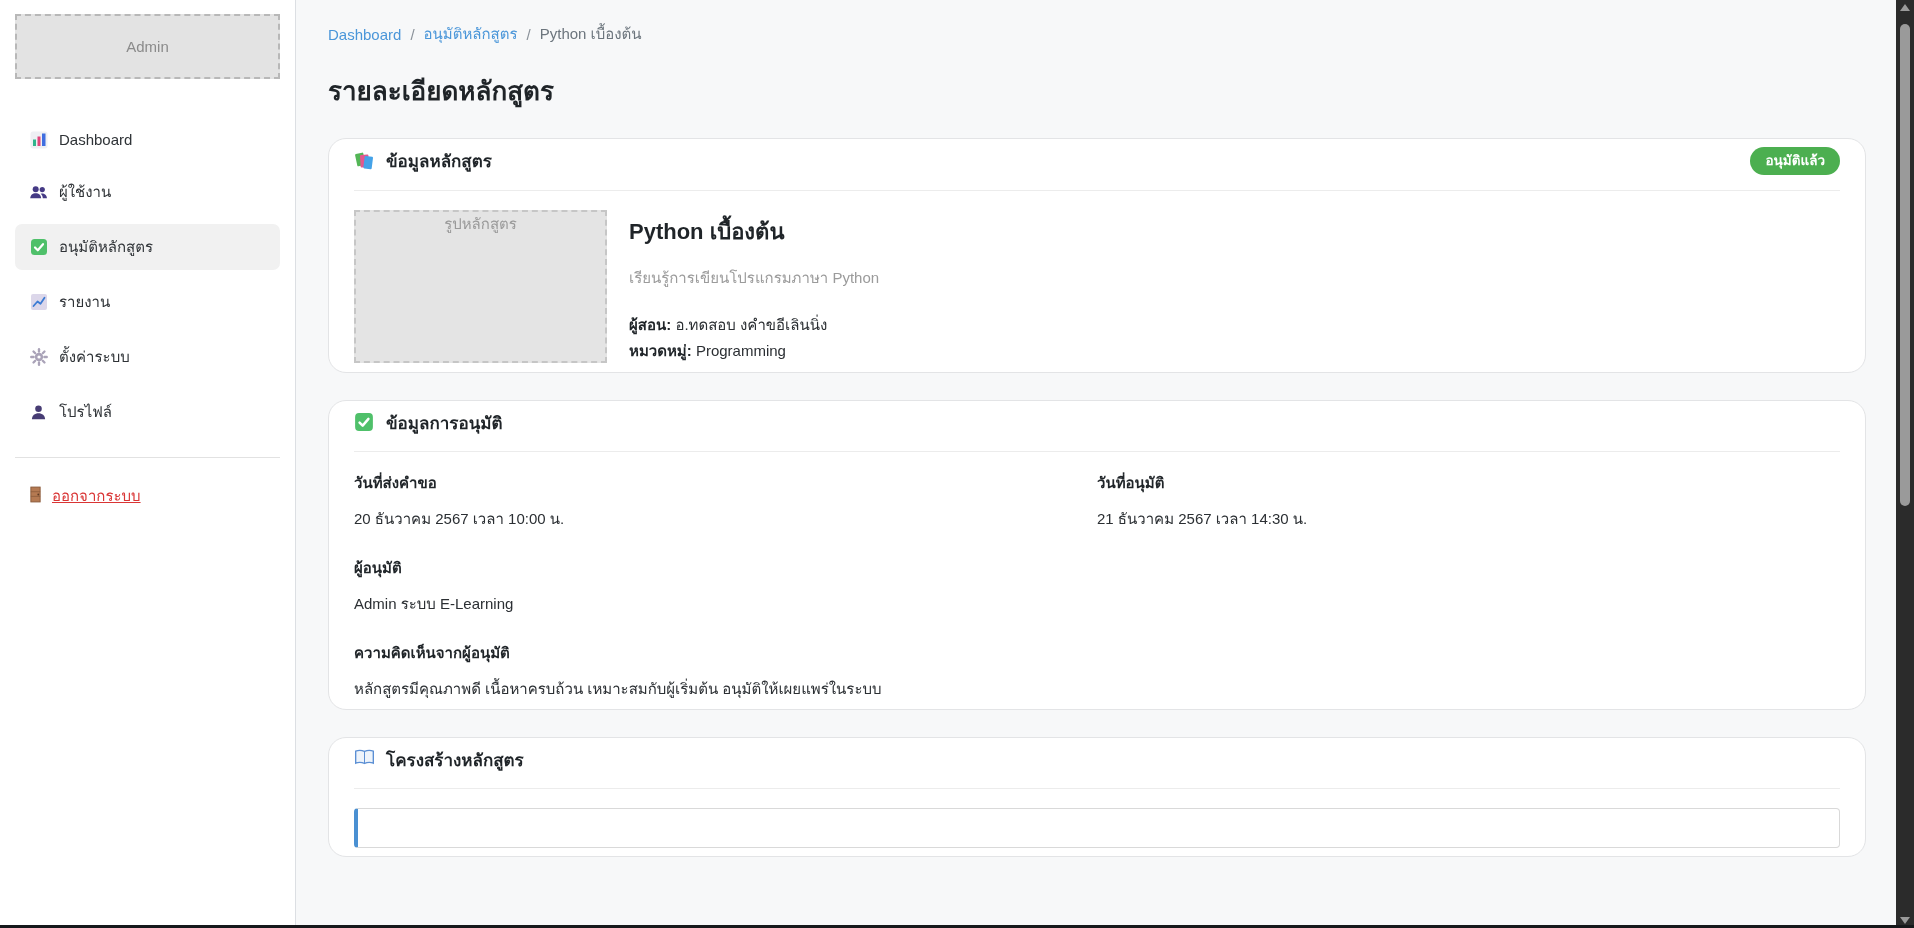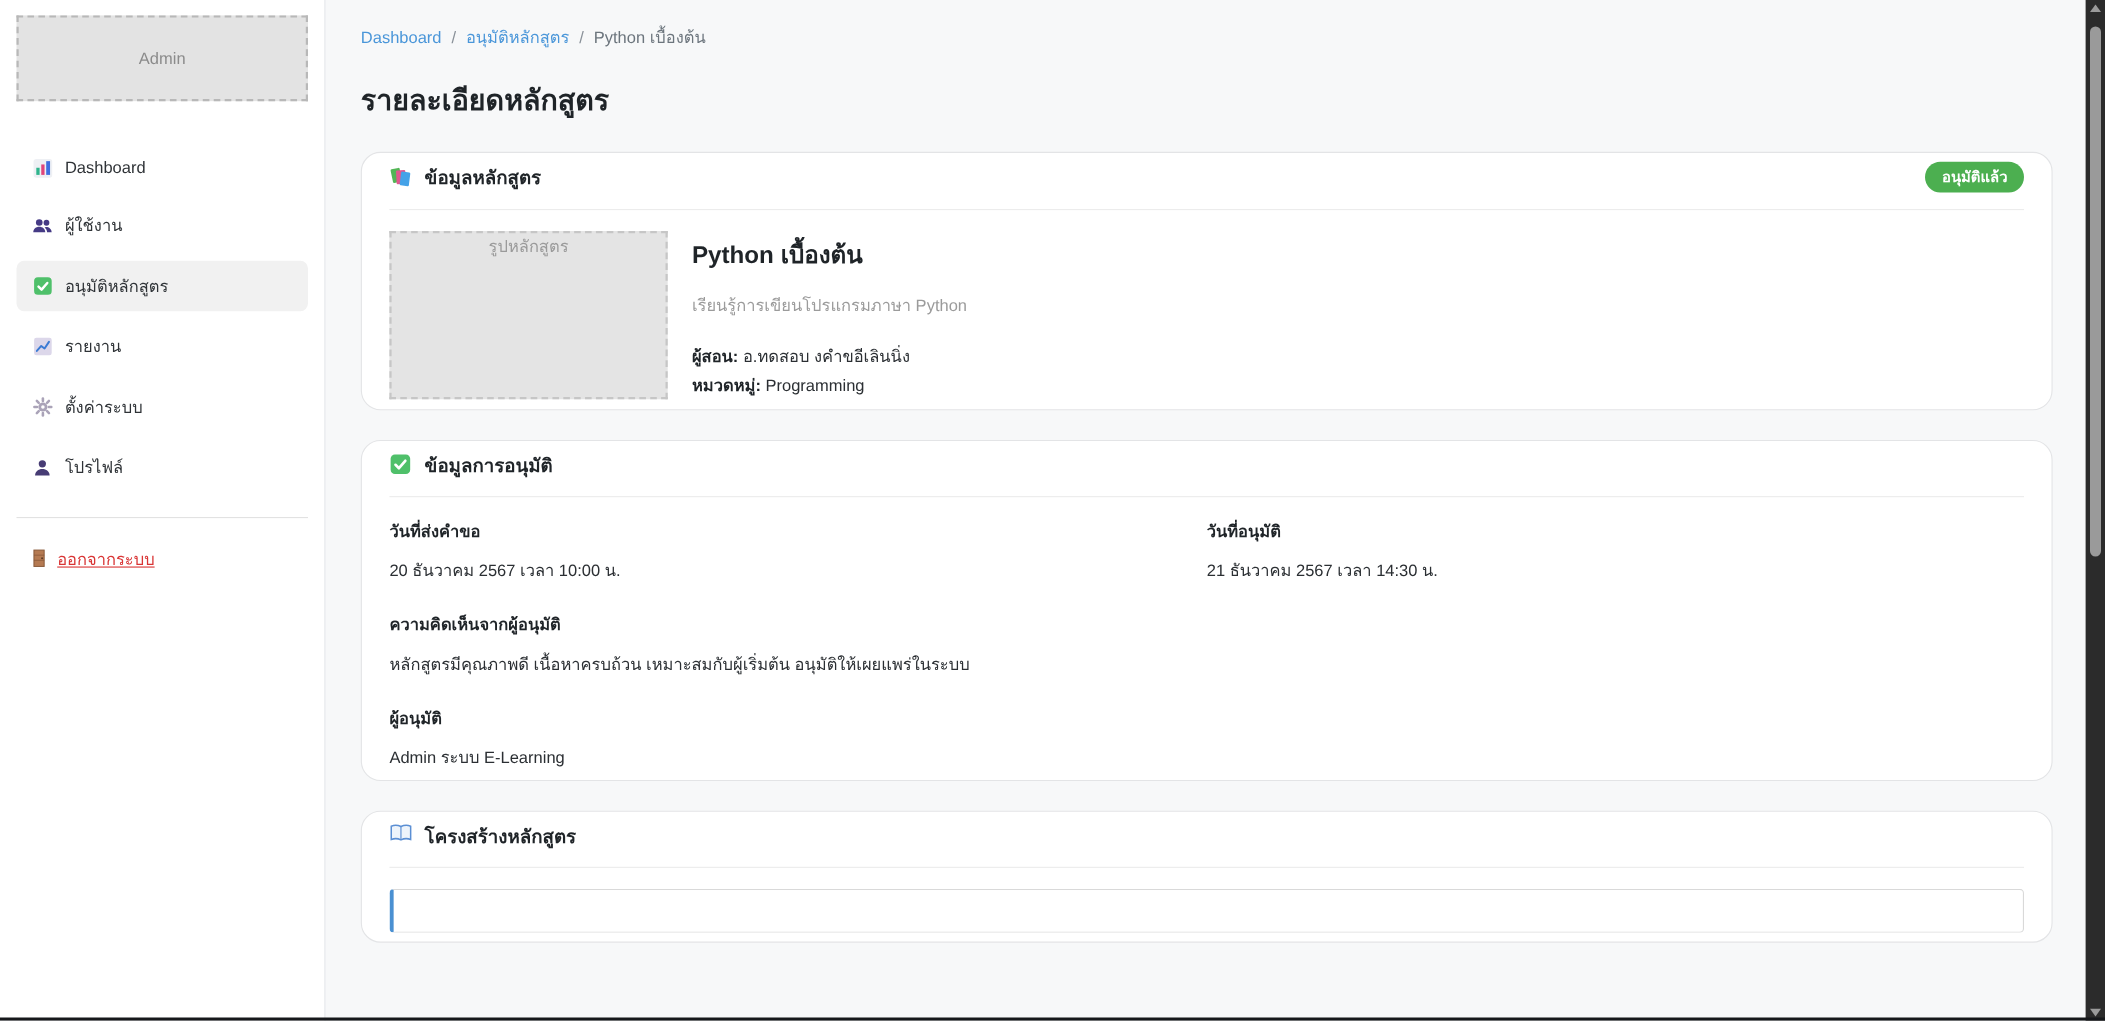--- a/index.html
+++ b/index.html
@@ -2,21 +2,21 @@
 <html style="--link: #4a96d9; --success: #4caf50; --danger: #d93434; --accent: #4a90d2;"><head>
 <meta charset="utf-8">
 <style>
   * { margin:0; padding:0; box-sizing:border-box; }
   html,body { width:1914px; height:928px; overflow:hidden; }
   body { font-family:"Liberation Sans","DejaVu Sans",sans-serif; background:#fff; color:#212529; }
   .app { display:flex; width:100%; height:100%; position:relative; }
 
   
   .sidebar { width:296px; min-width:296px; background:#fff; border-right:1px solid #dcdfe3; padding:14px 15px 0 15px; }
-  .logo-box { height:78px; background:#e3e3e3; border:2px dashed #b8b8b8; display:flex; align-items:center; justify-content:center; color:#8b8b8b; font-size:15px; }
+  .logo-box { height:65px; background:#e3e3e3; border:2px dashed #b8b8b8; display:flex; align-items:center; justify-content:center; color:#8b8b8b; font-size:15px; }
   .nav { margin-top:40px; display:flex; flex-direction:column; gap:9px; }
   .nav-item { display:flex; align-items:center; gap:11px; padding:11px 14px; font-size:15px; color:#2f3337; border-radius:7px; cursor:pointer; }
   .nav-item.active { background:#f1f1f1; }
   .nav-item .ic { width:19px; height:19px; display:inline-flex; align-items:center; justify-content:center; flex:0 0 19px; }
   .side-divider { border-top:1px solid #e2e2e2; margin:22px 0 0 0; }
   .logout { display:flex; align-items:center; gap:10px; margin:26px 0 0 14px; font-size:15px; color:#d93434; text-decoration:underline; cursor:pointer; }
 
   
   .main { flex:1; background:#f7f8f9; padding:22px 30px 0 32px; overflow:hidden; }
   .breadcrumb { font-size:15px; display:flex; gap:9px; align-items:center; }
@@ -229,27 +229,27 @@
           <div class="f-label">วันที่ส่งคำขอ</div>
           <div class="f-value">20 ธันวาคม 2567 เวลา 10:00 น.</div>
         </div>
         <div>
           <div class="f-label">วันที่อนุมัติ</div>
           <div class="f-value">21 ธันวาคม 2567 เวลา 14:30 น.</div>
         </div>
       </div>
 
       <div class="appr-block">
+        <div class="f-label">ผู้อนุมัติ</div>
+        <div class="f-value">Admin ระบบ E-Learning</div>
+      </div>
+
+      <div class="appr-block">
         <div class="f-label">ความคิดเห็นจากผู้อนุมัติ</div>
         <div class="f-value">หลักสูตรมีคุณภาพดี เนื้อหาครบถ้วน เหมาะสมกับผู้เริ่มต้น อนุมัติให้เผยแพร่ในระบบ</div>
-      </div>
-
-      <div class="appr-block">
-        <div class="f-label">ผู้อนุมัติ</div>
-        <div class="f-value">Admin ระบบ E-Learning</div>
       </div>
     </section>
 
     <section class="card">
       <div class="card-head">
         <div class="card-title">
           <span class="ic">
             <svg viewBox="0 0 20 16" width="21" height="17">
                 <path d="M10 2.2 C7.2 0.9 4.2 0.9 1.6 1.9 V13.4 C4.2 12.4 7.2 12.4 10 13.7 C12.8 12.4 15.8 12.4 18.4 13.4 V1.9 C15.8 0.9 12.8 0.9 10 2.2 Z" fill="#eef4fb" stroke="#5b8fd4" stroke-width="1.3"></path>
                 <line x1="10" y1="2.2" x2="10" y2="13.7" stroke="#5b8fd4" stroke-width="1"></line>

